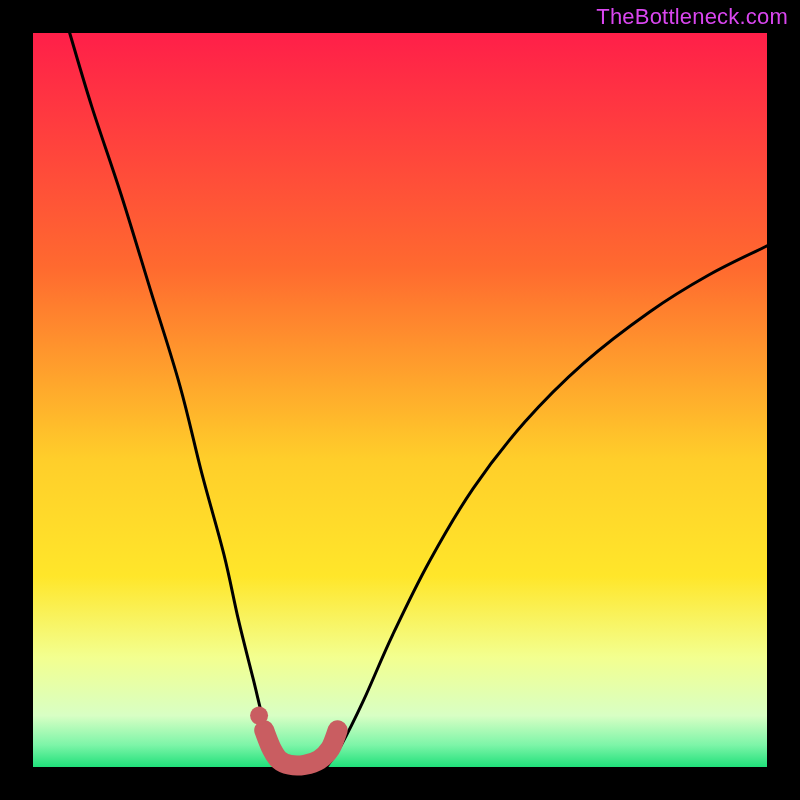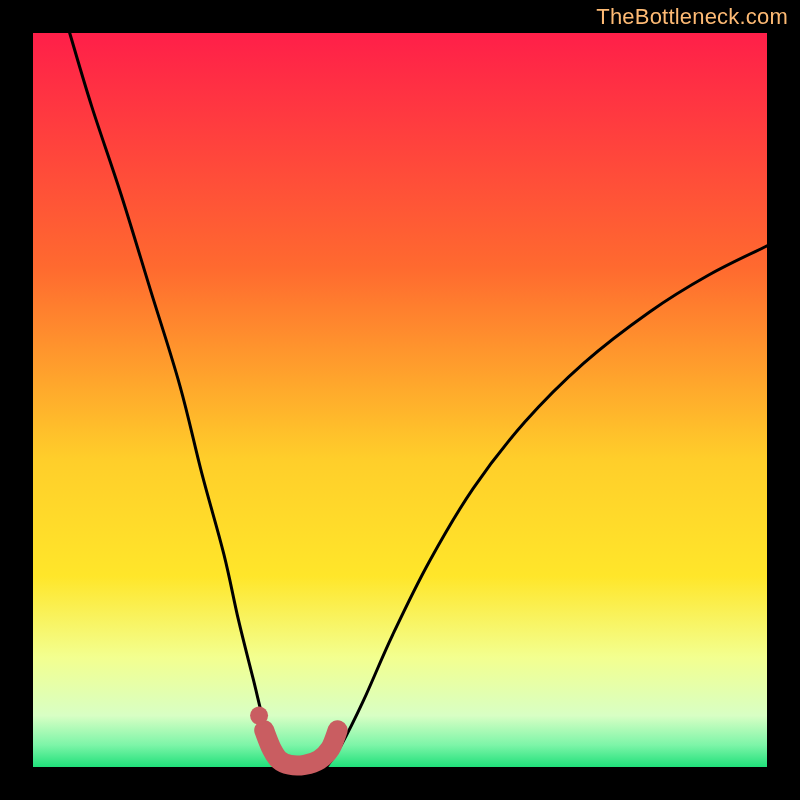--- a/index.html
+++ b/index.html
@@ -14,21 +14,21 @@
   .frame {
     position: absolute;
     left: 0; top: 0;
     width: 800px; height: 800px;
     background: #000;
   }
   .watermark {
     position: absolute;
     top: 4px;
     right: 12px;
-    color: #fdba74;
+    color: #d946ef;
     font-size: 22px;
     font-weight: 500;
     letter-spacing: 0.2px;
     z-index: 10;
   }
   svg { display: block; }
 </style>
 </head>
 <body>
 

